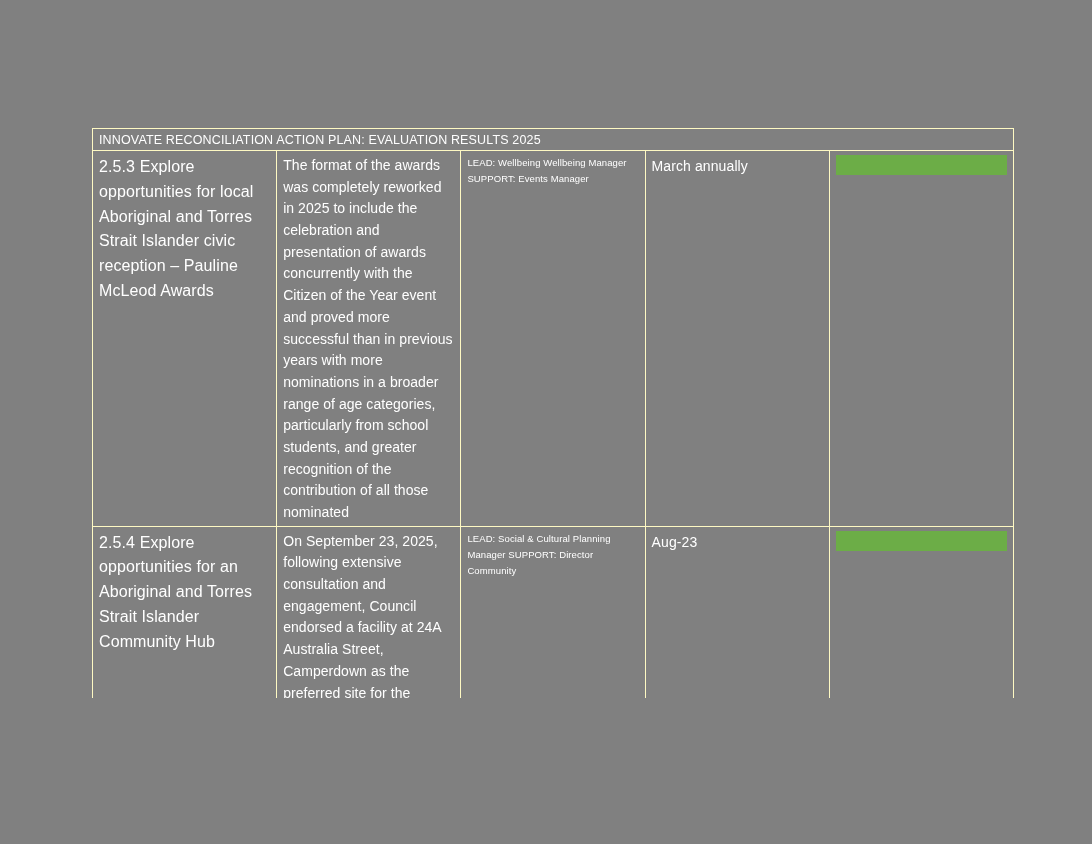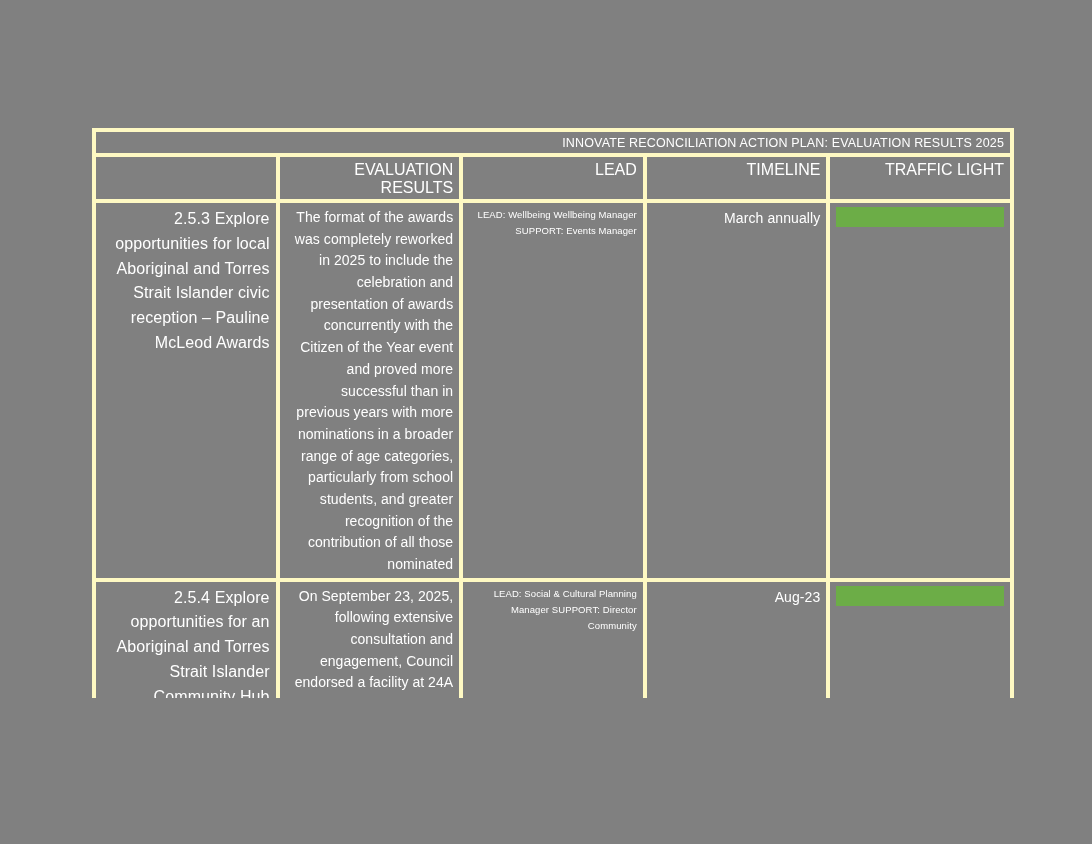--- a/index.html
+++ b/index.html
@@ -24,26 +24,26 @@
     height: 844px;
     background: #808080;
   }
   table.rap {
     border-collapse: collapse;
     table-layout: fixed;
     width: 922px;
     background: #808080;
   }
   table.rap td, table.rap th {
-    border: 4px solid #fef9c3;
+    border: 1px solid #fef9c3;
     vertical-align: top;
     padding: 4px 6px 2px 6px;
     background: #808080;
     font-weight: normal;
-    text-align: right;
+    text-align: left;
   }
   .title-cell {
     font-size: 12.5px;
     font-weight: bold;
     letter-spacing: 0.15px;
     color: #ffffff;
     padding: 5px 4px 4px 4px;
     line-height: 1.2;
     border-bottom: 1px solid #1a1a1a;
   }
@@ -102,27 +102,20 @@
 <body>
 
 <div class="page">
 
   <div class="clip">
     <table class="rap">
       <tbody>
         <tr>
           <td class="title-cell" colspan="5">INNOVATE RECONCILIATION ACTION PLAN: EVALUATION RESULTS 2025</td>
         </tr>
-        <tr>
-          <th class="col-action" style="width:278px;"></th>
-          <th class="col-eval" style="width:374px;">EVALUATION RESULTS</th>
-          <th class="col-lead" style="width:128px;">LEAD</th>
-          <th class="col-timeline" style="width:72px;">TIMELINE</th>
-          <th class="col-traffic" style="width:64px;">TRAFFIC LIGHT</th>
-        </tr>
 
         <tr>
           <td class="action-cell">2.5.3 Explore opportunities for local Aboriginal and Torres Strait Islander civic reception – Pauline McLeod Awards</td>
           <td class="eval-cell">The format of the awards was completely reworked in 2025 to include the celebration and presentation of awards concurrently with the Citizen of the Year event and proved more successful than in previous years with more nominations in a broader range of age categories, particularly from school students, and greater recognition of the contribution of all those nominated</td>
           <td class="lead-cell">LEAD: Wellbeing Wellbeing Manager SUPPORT: Events Manager</td>
           <td class="timeline-cell">March annually</td>
           <td class="traffic-cell">
             <span class="traffic-fill" style="background: rgb(108, 173, 71);"></span>
           </td>
         </tr>

